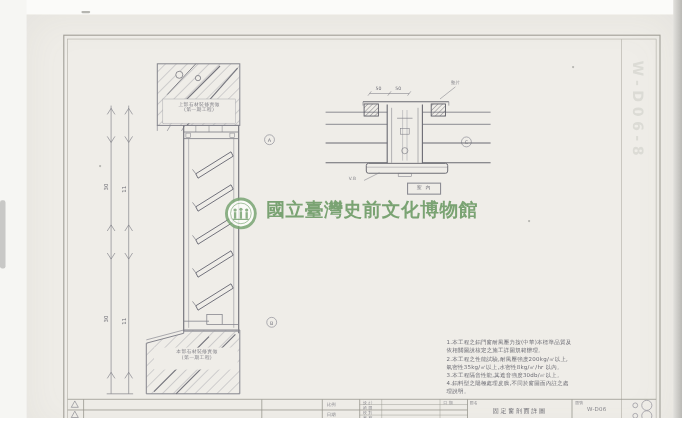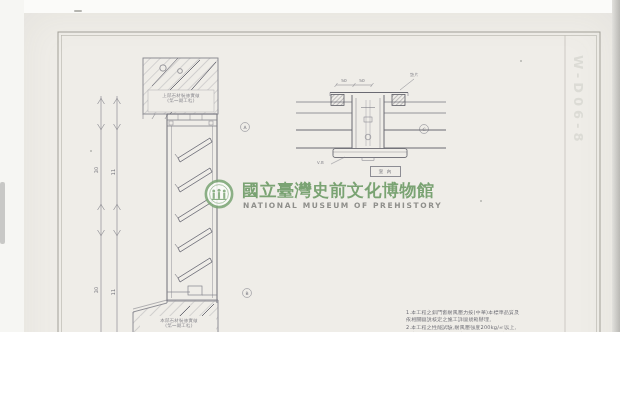--- a/index.html
+++ b/index.html
@@ -1,16 +1,16 @@
 <!DOCTYPE html>
 <html><head>
 <meta charset="utf-8">
 <style>
   html,body{margin:0;padding:0;}
-  .page{position:relative;width:620px;height:332px;background:#fdfdfc;overflow:hidden;
+  .page{position:relative;width:620px;height:380px;background:#fdfdfc;overflow:hidden;
         font-family:"DejaVu Sans",sans-serif;}
   .abs{position:absolute;}
   .paper{left:24px;top:13px;width:590px;height:383px;background:#efede8;
          box-shadow:inset 0 0 40px rgba(120,115,100,0.08);}
   .bg-top{left:0;top:0;width:620px;height:13px;background:#fbfbf9;}
   .bg-left{left:0;top:0;width:24px;height:400px;background:#f6f6f3;}
   .edge-right{left:612px;top:0;width:8px;height:400px;
               background:linear-gradient(to right,#e2e1dd,#b9b8b4);}
   .band-bottom{left:298px;top:392px;width:322px;height:8px;
                background:linear-gradient(to right,#8c8c88,#2e2e2c 45%,#191917);}
@@ -262,21 +262,20 @@
         <circle cx="13" cy="16" r="2"></circle>
           <rect x="11.6" y="18.5" width="2.8" height="8"></rect>
         <circle cx="20" cy="15" r="2"></circle>
           <rect x="18.6" y="17.5" width="2.8" height="9"></rect>
         <circle cx="27" cy="16" r="2"></circle>
           <rect x="25.6" y="18.5" width="2.8" height="8"></rect>
         <rect x="10.5" y="26.5" width="19" height="1.5"></rect>
       </g>
     </svg>
     <div class="abs wm-zh" style="left:38px;top:1px;">國立臺灣史前文化博物館</div>
-    <div class="abs wm-en" style="left:39px;top:23px;">NATIONAL MUSEUM OF PREHISTORY</div>
   </div>
 
   <div class="abs vcode" style="left:571px;top:55px;height:110px;">W-D06-8</div>
 
   <div class="abs" style="left:406px;top:309px;width:165px;">
     <div class="note-line">1.本工程之鋁門窗耐風壓力按(中華)本標準品質及</div>
     <div class="note-line">  依相關圖說核定之施工詳圖規範辦理。</div>
     <div class="note-line">2.本工程之性能試驗,耐風壓強度200kg/㎡以上,</div>
     <div class="note-line">  氣密性35kg/㎡以上,水密性8kg/㎡/hr 以內。</div>
     <div class="note-line">3.本工程隔音性能,其遮音強度30db/㎡以上。</div>

